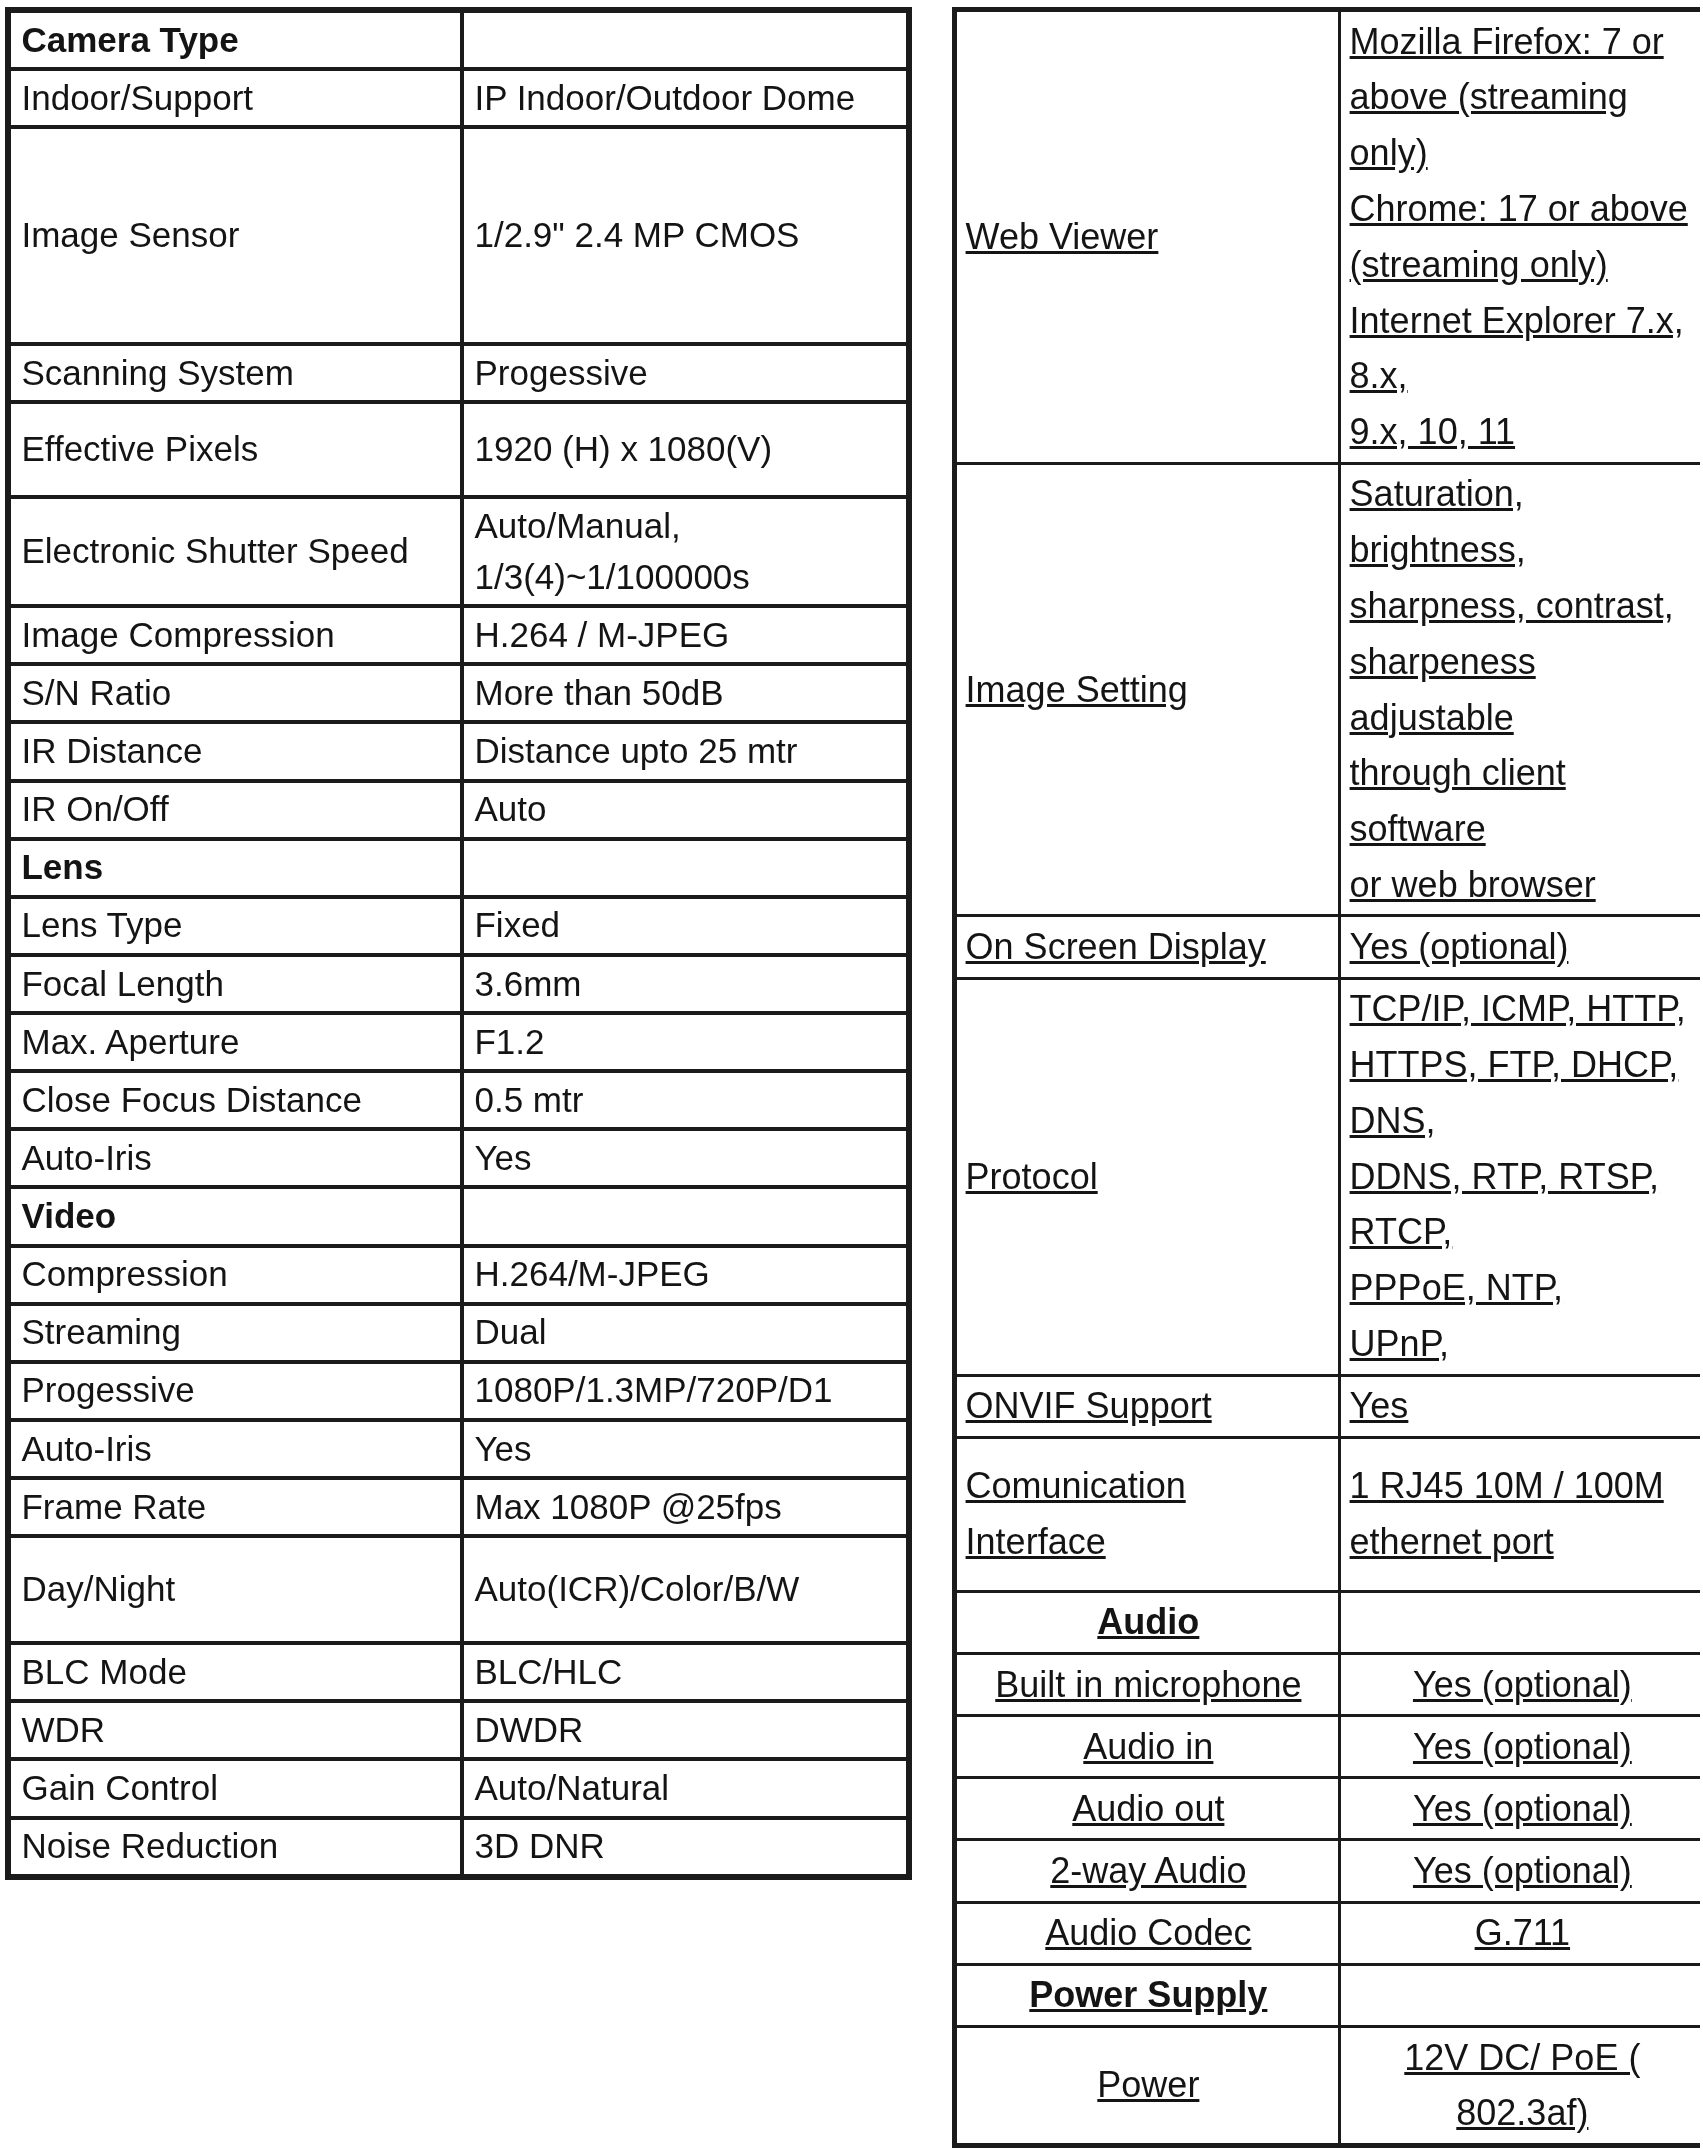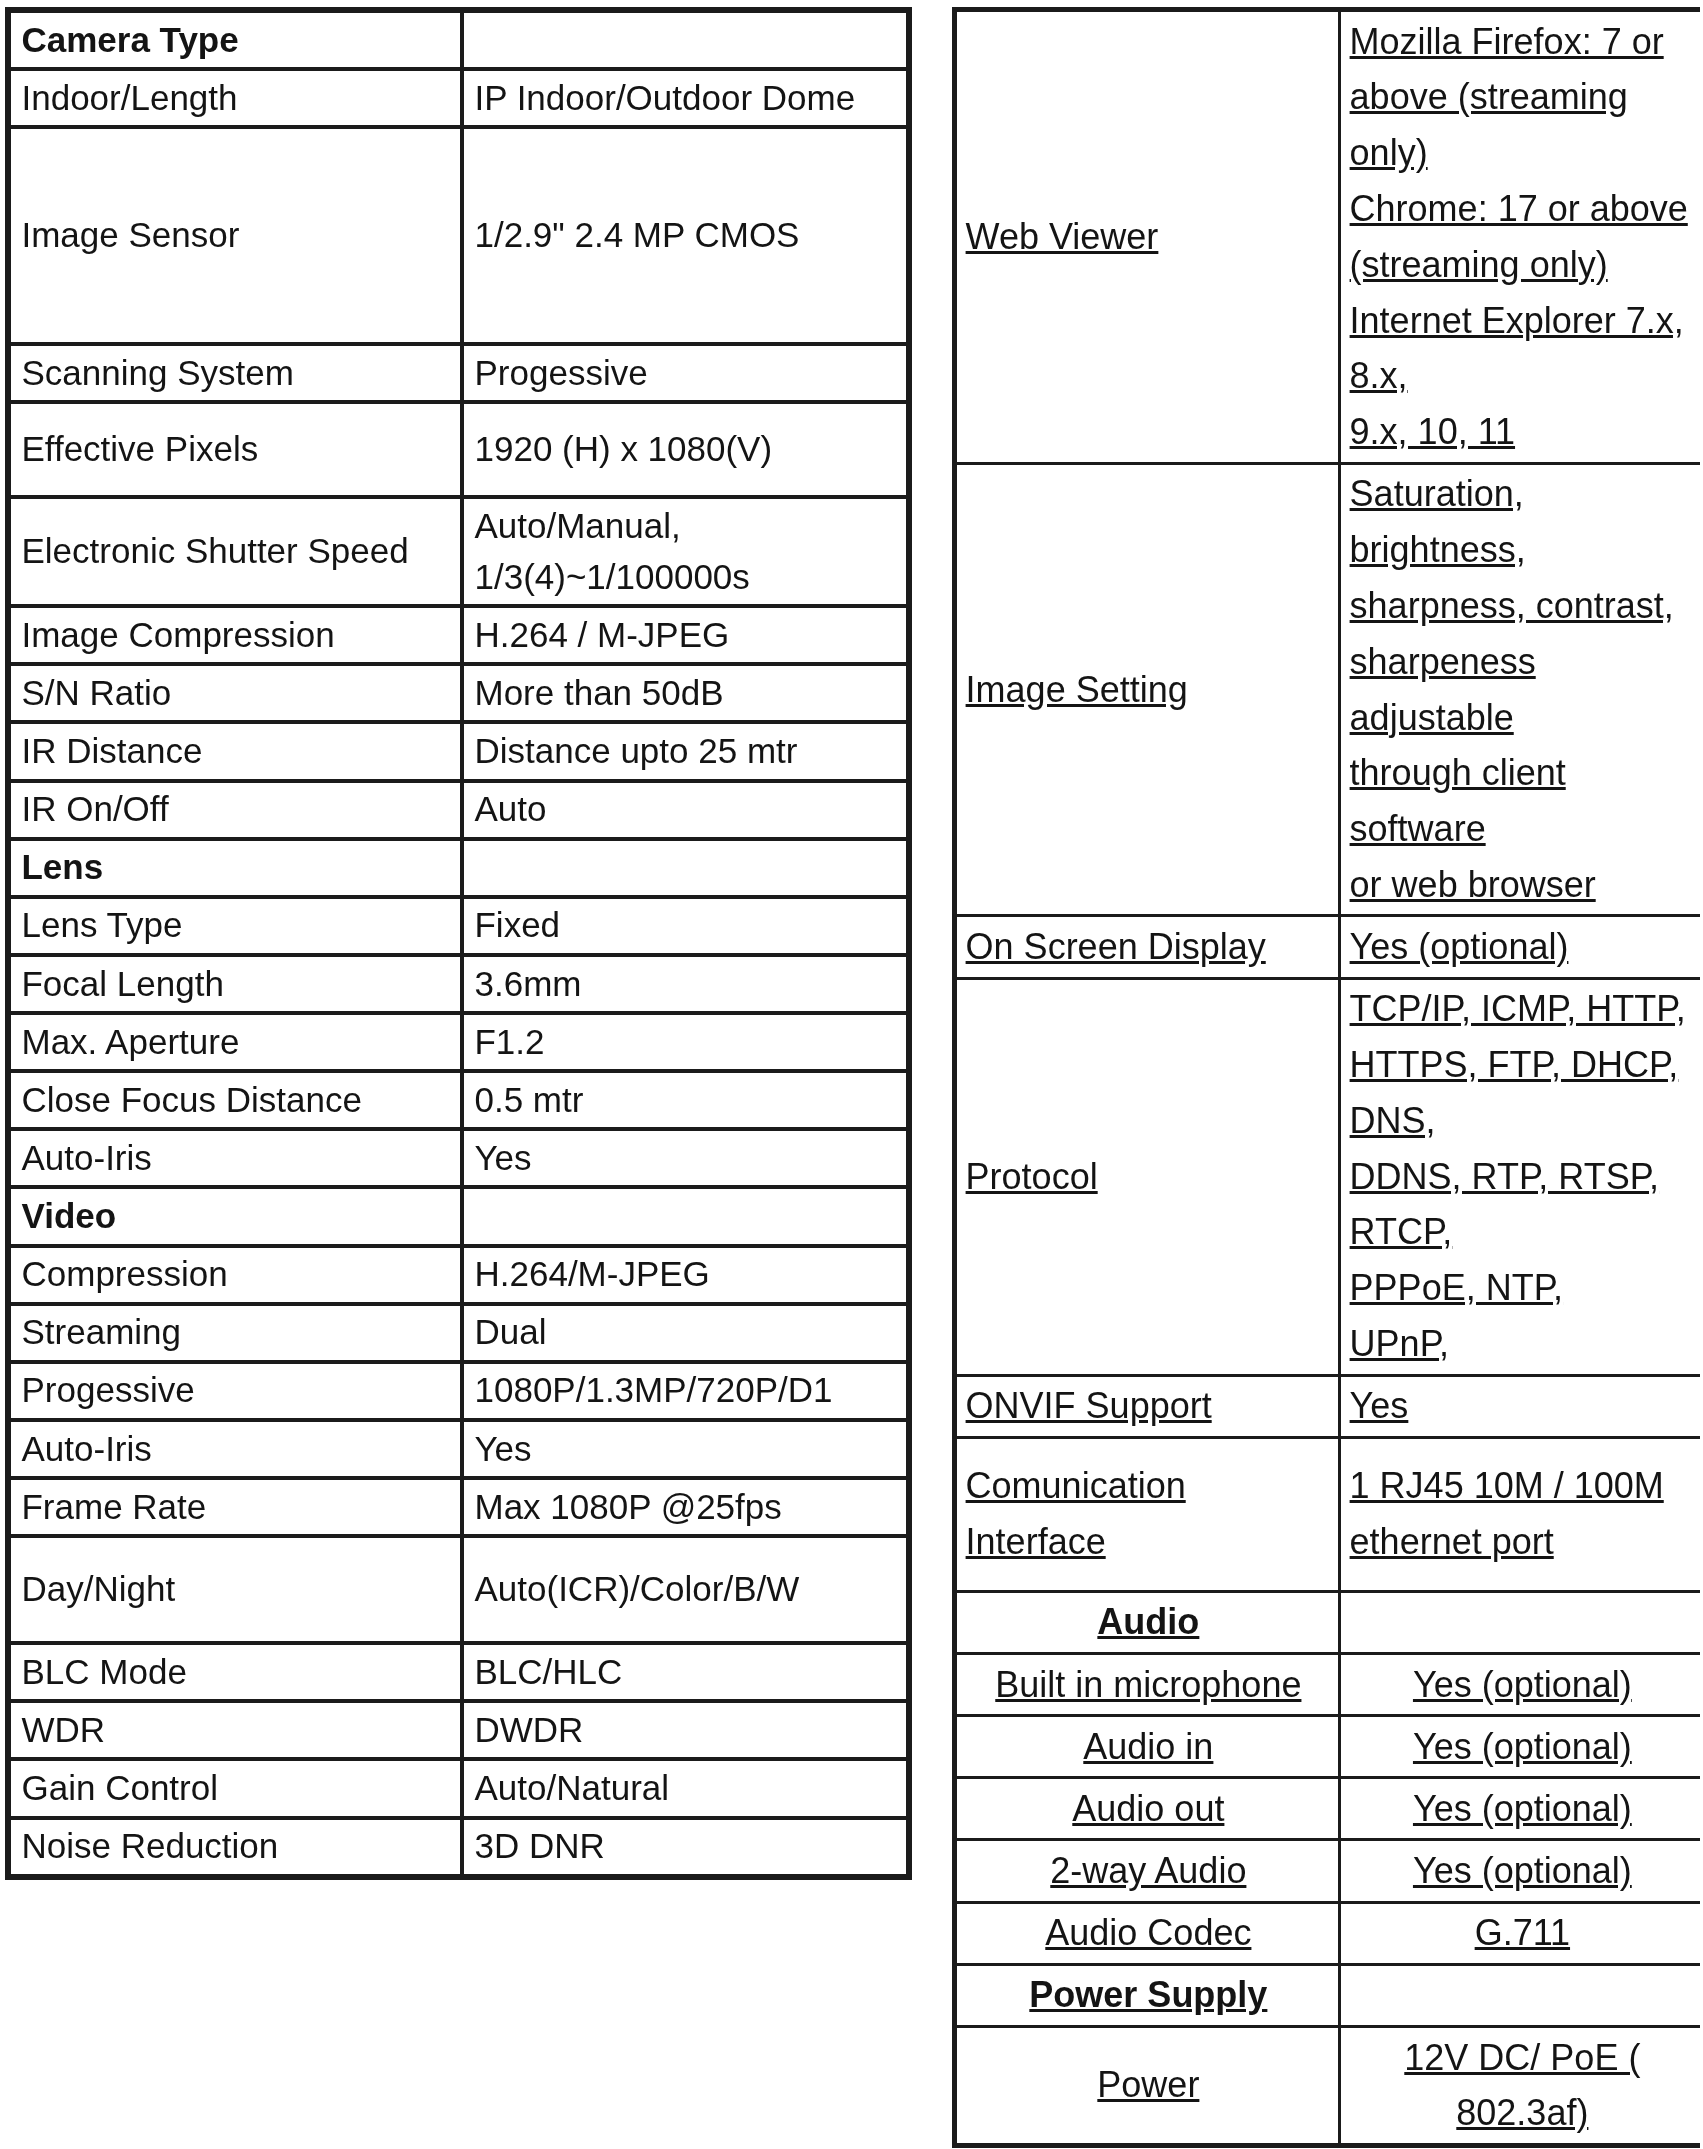--- a/index.html
+++ b/index.html
@@ -62,21 +62,21 @@
     <colgroup>
       <col style="width:454px">
       <col style="width:447px">
     </colgroup>
     <tbody>
         <tr style="height: 47px;">
           <td class="b">Camera Type</td>
           <td class="b"></td>
         </tr>
         <tr style="height: 56px;">
-          <td>Indoor/Length</td>
+          <td>Indoor/Support</td>
           <td>IP Indoor/Outdoor Dome</td>
         </tr>
         <tr style="height: 217px;">
           <td class="vt">Image Sensor</td>
           <td class="vt">1/2.9" 2.4 MP CMOS</td>
         </tr>
         <tr style="height: 49px;">
           <td>Scanning System</td>
           <td>Progessive</td>
         </tr>

